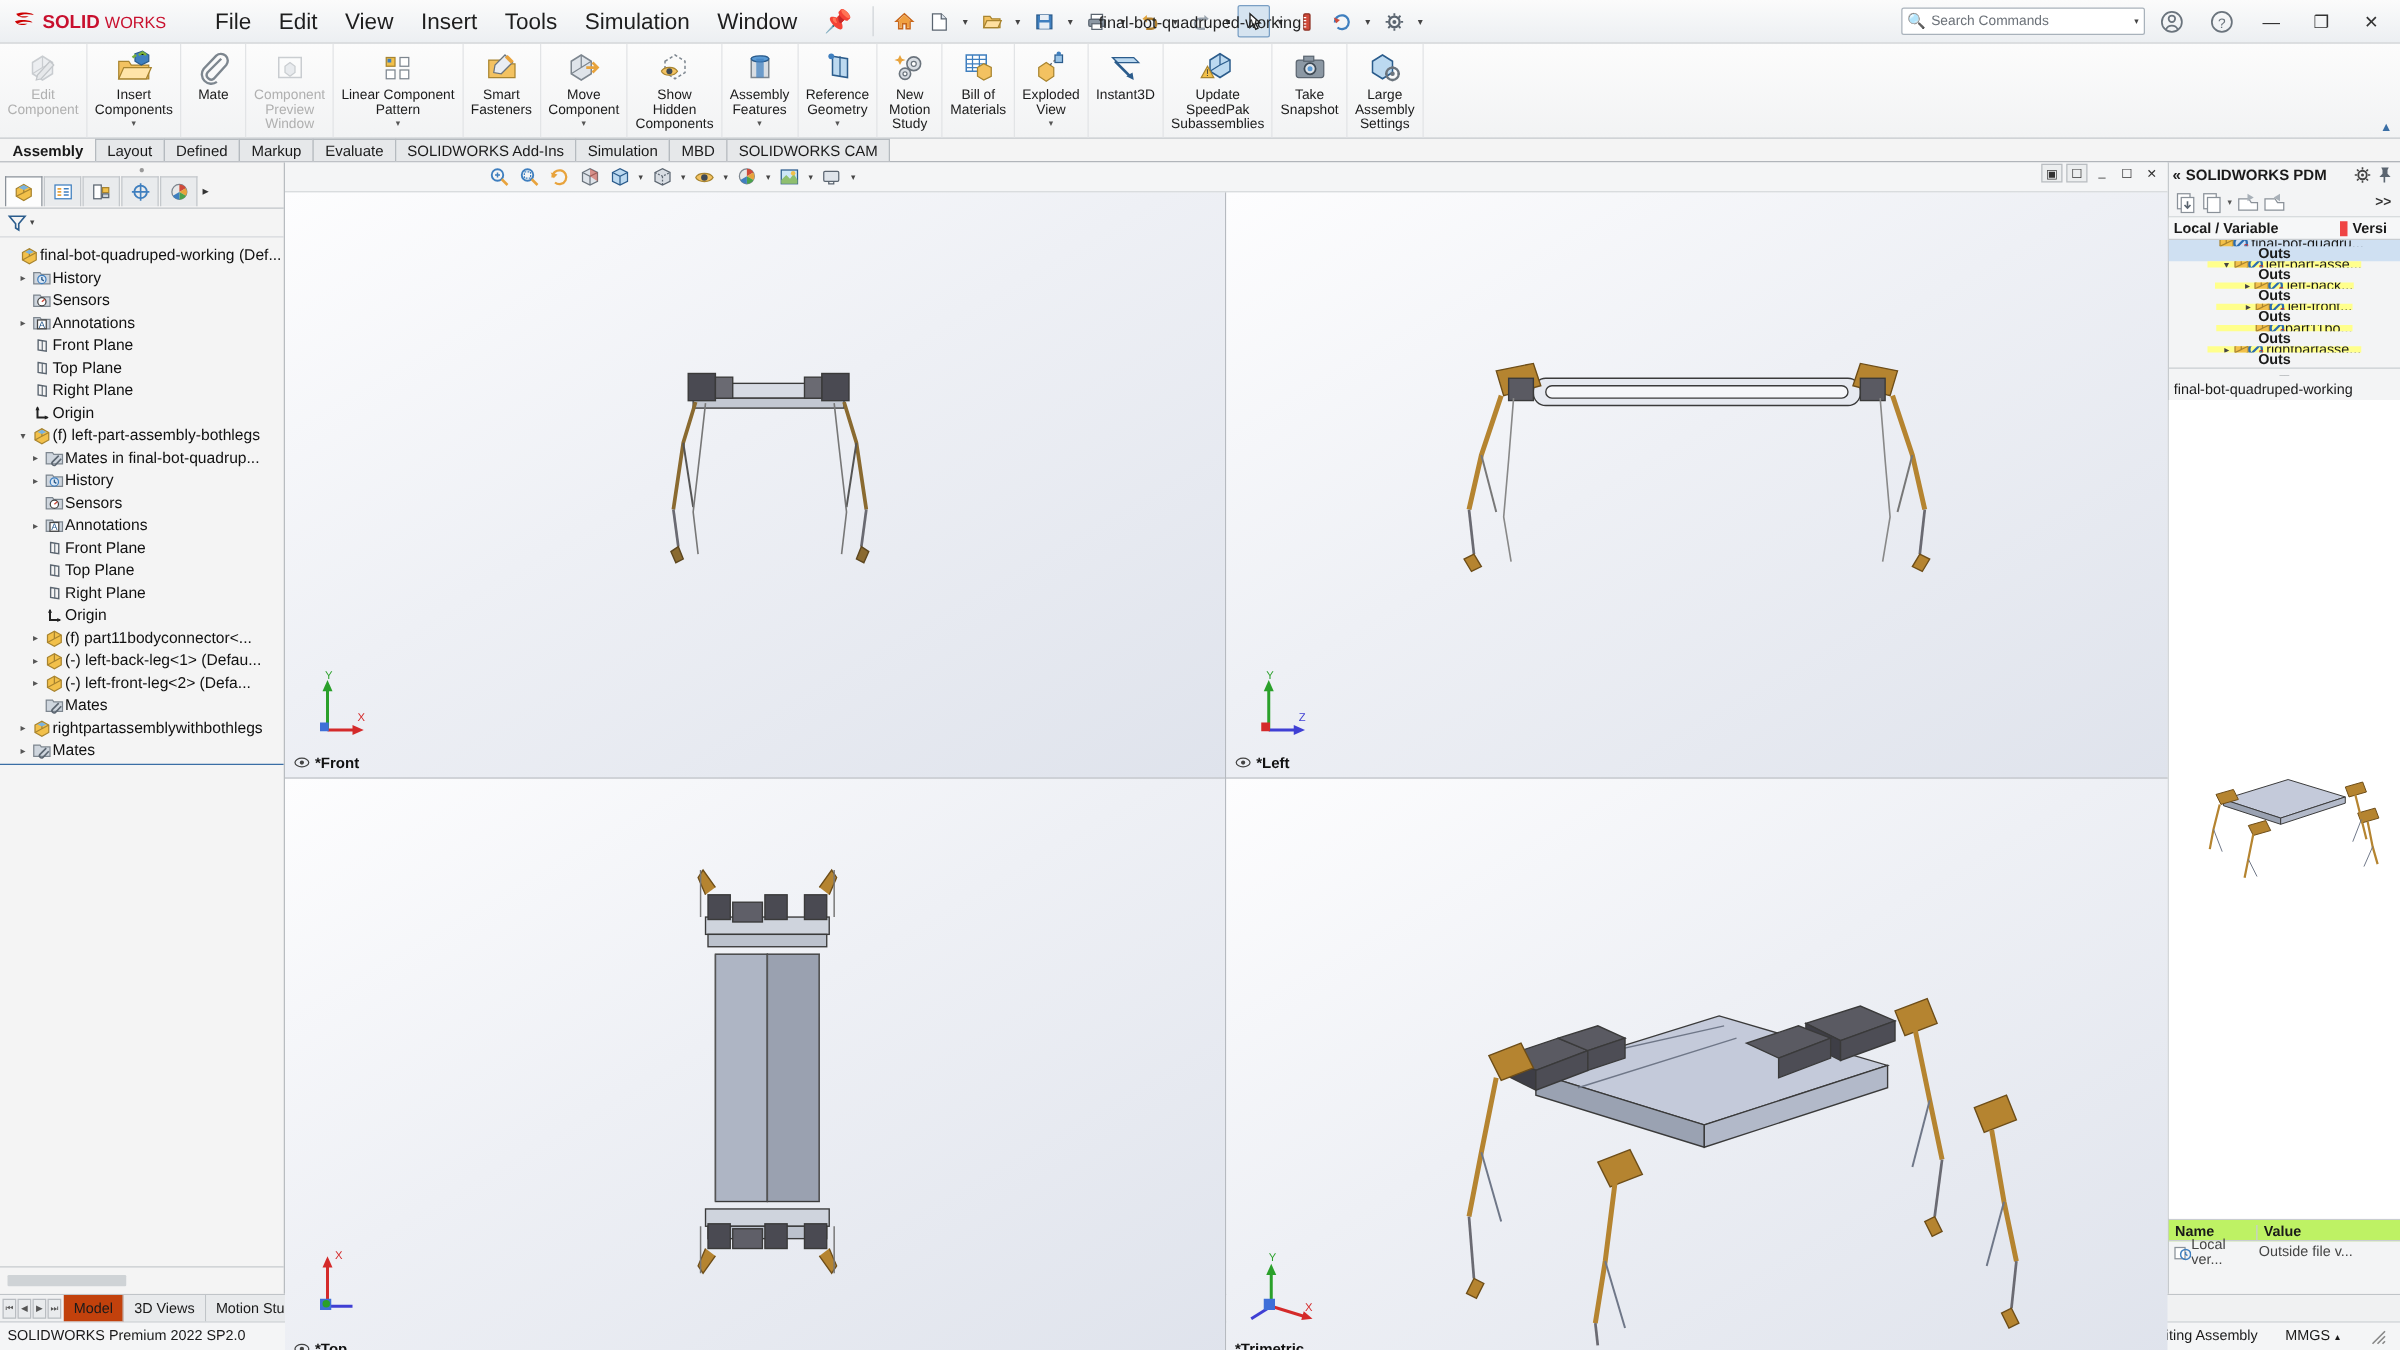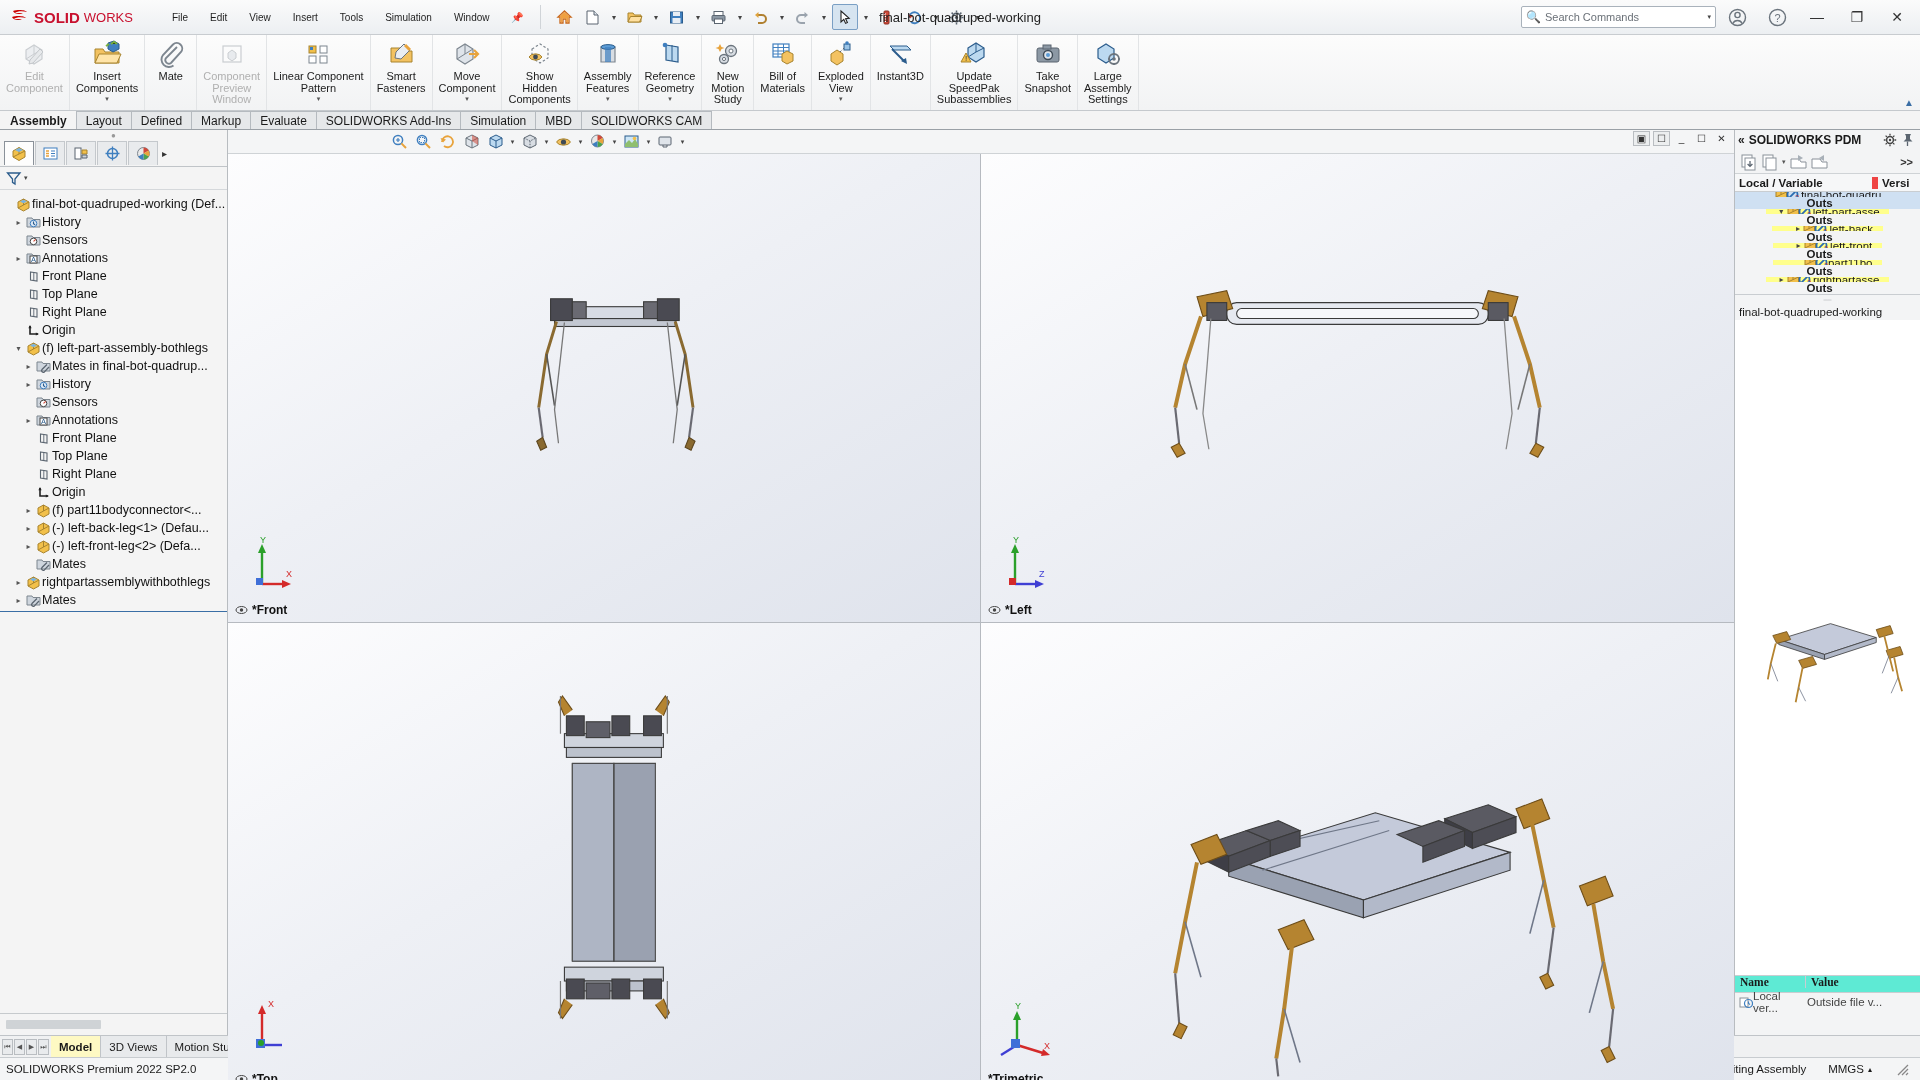--- a/index.html
+++ b/index.html
@@ -14,21 +14,21 @@
   .titlebar {
     height:35px; width:100%;
     background:linear-gradient(#fbfbfb,#eceff2);
     border-bottom:1px solid #c8ccd0;
     display:flex; align-items:center; position:relative;
   }
   .sw-logo { display:flex; align-items:center; padding-left:10px; gap:4px; }
   .sw-logo .solid { color:#c8102e; font-weight:bold; font-size:15px; letter-spacing:0px;}
   .sw-logo .works { color:#c8102e; font-weight:normal; font-size:13px; }
   .menubar { display:flex; align-items:center; gap:0; margin-left:28px; }
-  .menubar span { padding:4px 11px; font-size:10px; color:#1e1e1e; cursor:default; }
+  .menubar span { padding:4px 11px; font-size:18px; color:#1e1e1e; cursor:default; }
   .pin-icon { color:#8a9099; font-size:14px; padding:0 10px; }
   .tb-sep { width:1px; height:24px; background:#d0d4d8; margin:0 5px; }
   .tb-icons { display:flex; align-items:center; gap:2px; margin-left:6px; }
   .tb-btn { width:26px;height:26px; display:flex;align-items:center;justify-content:center; border:1px solid transparent; border-radius:2px;}
   .tb-btn.active { background:#d6e4f0; border:1px solid #7a9fc4; }
   .tb-caret { width:12px;height:26px;display:flex;align-items:center;justify-content:center;font-size:8px;color:#444;}
   .doc-title { position:absolute; left:0; right:0; text-align:center; font-size:13px; color:#222; pointer-events:none;}
   .title-right { margin-left:auto; display:flex; align-items:center; gap:2px; padding-right:4px; }
   .searchbox {
     width:195px;height:22px;border:1px solid #a9b2bb;background:#fff;border-radius:2px;
@@ -113,31 +113,31 @@
   .pdmrow { height:17px; display:flex; align-items:center; font-size:11.5px; white-space:nowrap;flex-direction:column;}
   .pdmrow.sel { background:#cfe0f2; }
   .pdmrow.hl .nm { background:#ffff8c; }
   .pdmrow .nm { flex:1; display:flex; align-items:center; overflow:hidden; }
   .pdmrow .vs { width:42px; font-weight:bold; }
   .pdm-preview { flex:1; border-top:1px solid #c9cdd1; display:flex; flex-direction:column;}
   .pdm-grip { height:9px; display:flex;align-items:center;justify-content:center;color:#a0a4a8;font-size:8px;}
   .pdm-title { font-size:11.5px; padding:2px 4px; }
   .pdm-thumb { flex:1; background:#fff; position:relative; }
   .pdm-vars { height:60px; border-top:1px solid #c9cdd1;}
-  .pdm-vhdr { height:17px; display:flex;align-items:flex-start;font-weight:bold;font-size:11.5px;background:#5eead4;border-bottom:1px solid #c9cdd1;font-family:Liberation Serif, serif;}
+  .pdm-vhdr { height:17px; display:flex;align-items:flex-end;font-weight:bold;font-size:11.5px;background:#bef264;border-bottom:1px solid #c9cdd1;}
   .pdm-vhdr span:first-child{width:70px;padding-left:5px;}
   .pdm-vhdr span:last-child{flex:1;border-left:1px solid #c9cdd1;padding-left:5px;}
   .pdm-vrow { height:18px; display:flex;align-items:center;font-size:11.5px;gap:0;padding-left:4px;color:#444;}
 
   
   .btmtabs { height:22px; background:#f0f1f2; border-top:1px solid #c0c4c8; display:flex; align-items:stretch; }
   .nav-arrows { display:flex; align-items:center; padding:0 2px; gap:1px;}
   .nav-arrows div{width:11px;height:16px;border:1px solid #b9bdc1;background:#e9ebed;font-size:7px;display:flex;align-items:center;justify-content:center;color:#555;}
   .btab { padding:0 8px; display:flex;align-items:center;font-size:11.5px;border-right:1px solid #c0c4c8; background:#e8eaec;}
-  .btab.active { background:#fef9c3; font-weight:bold; }
+  .btab.active { background:#c2410c; font-weight:normal; }
   .btm-fill { flex:1; background:#f0f1f2; border-left:1px solid #c0c4c8;}
   .statusbar { height:23px; background:#f4f5f6; border-top:1px solid #c8ccd0; display:flex; align-items:center; font-size:11.5px; padding:0 6px;}
   .sb-right { margin-left:auto; display:flex; align-items:center; gap:22px; padding-right:4px;}
 </style>
 </head>
 <body>
 
 <div class="titlebar">
   <div class="sw-logo">
     <svg width="20" height="18" viewBox="0 0 20 18">

